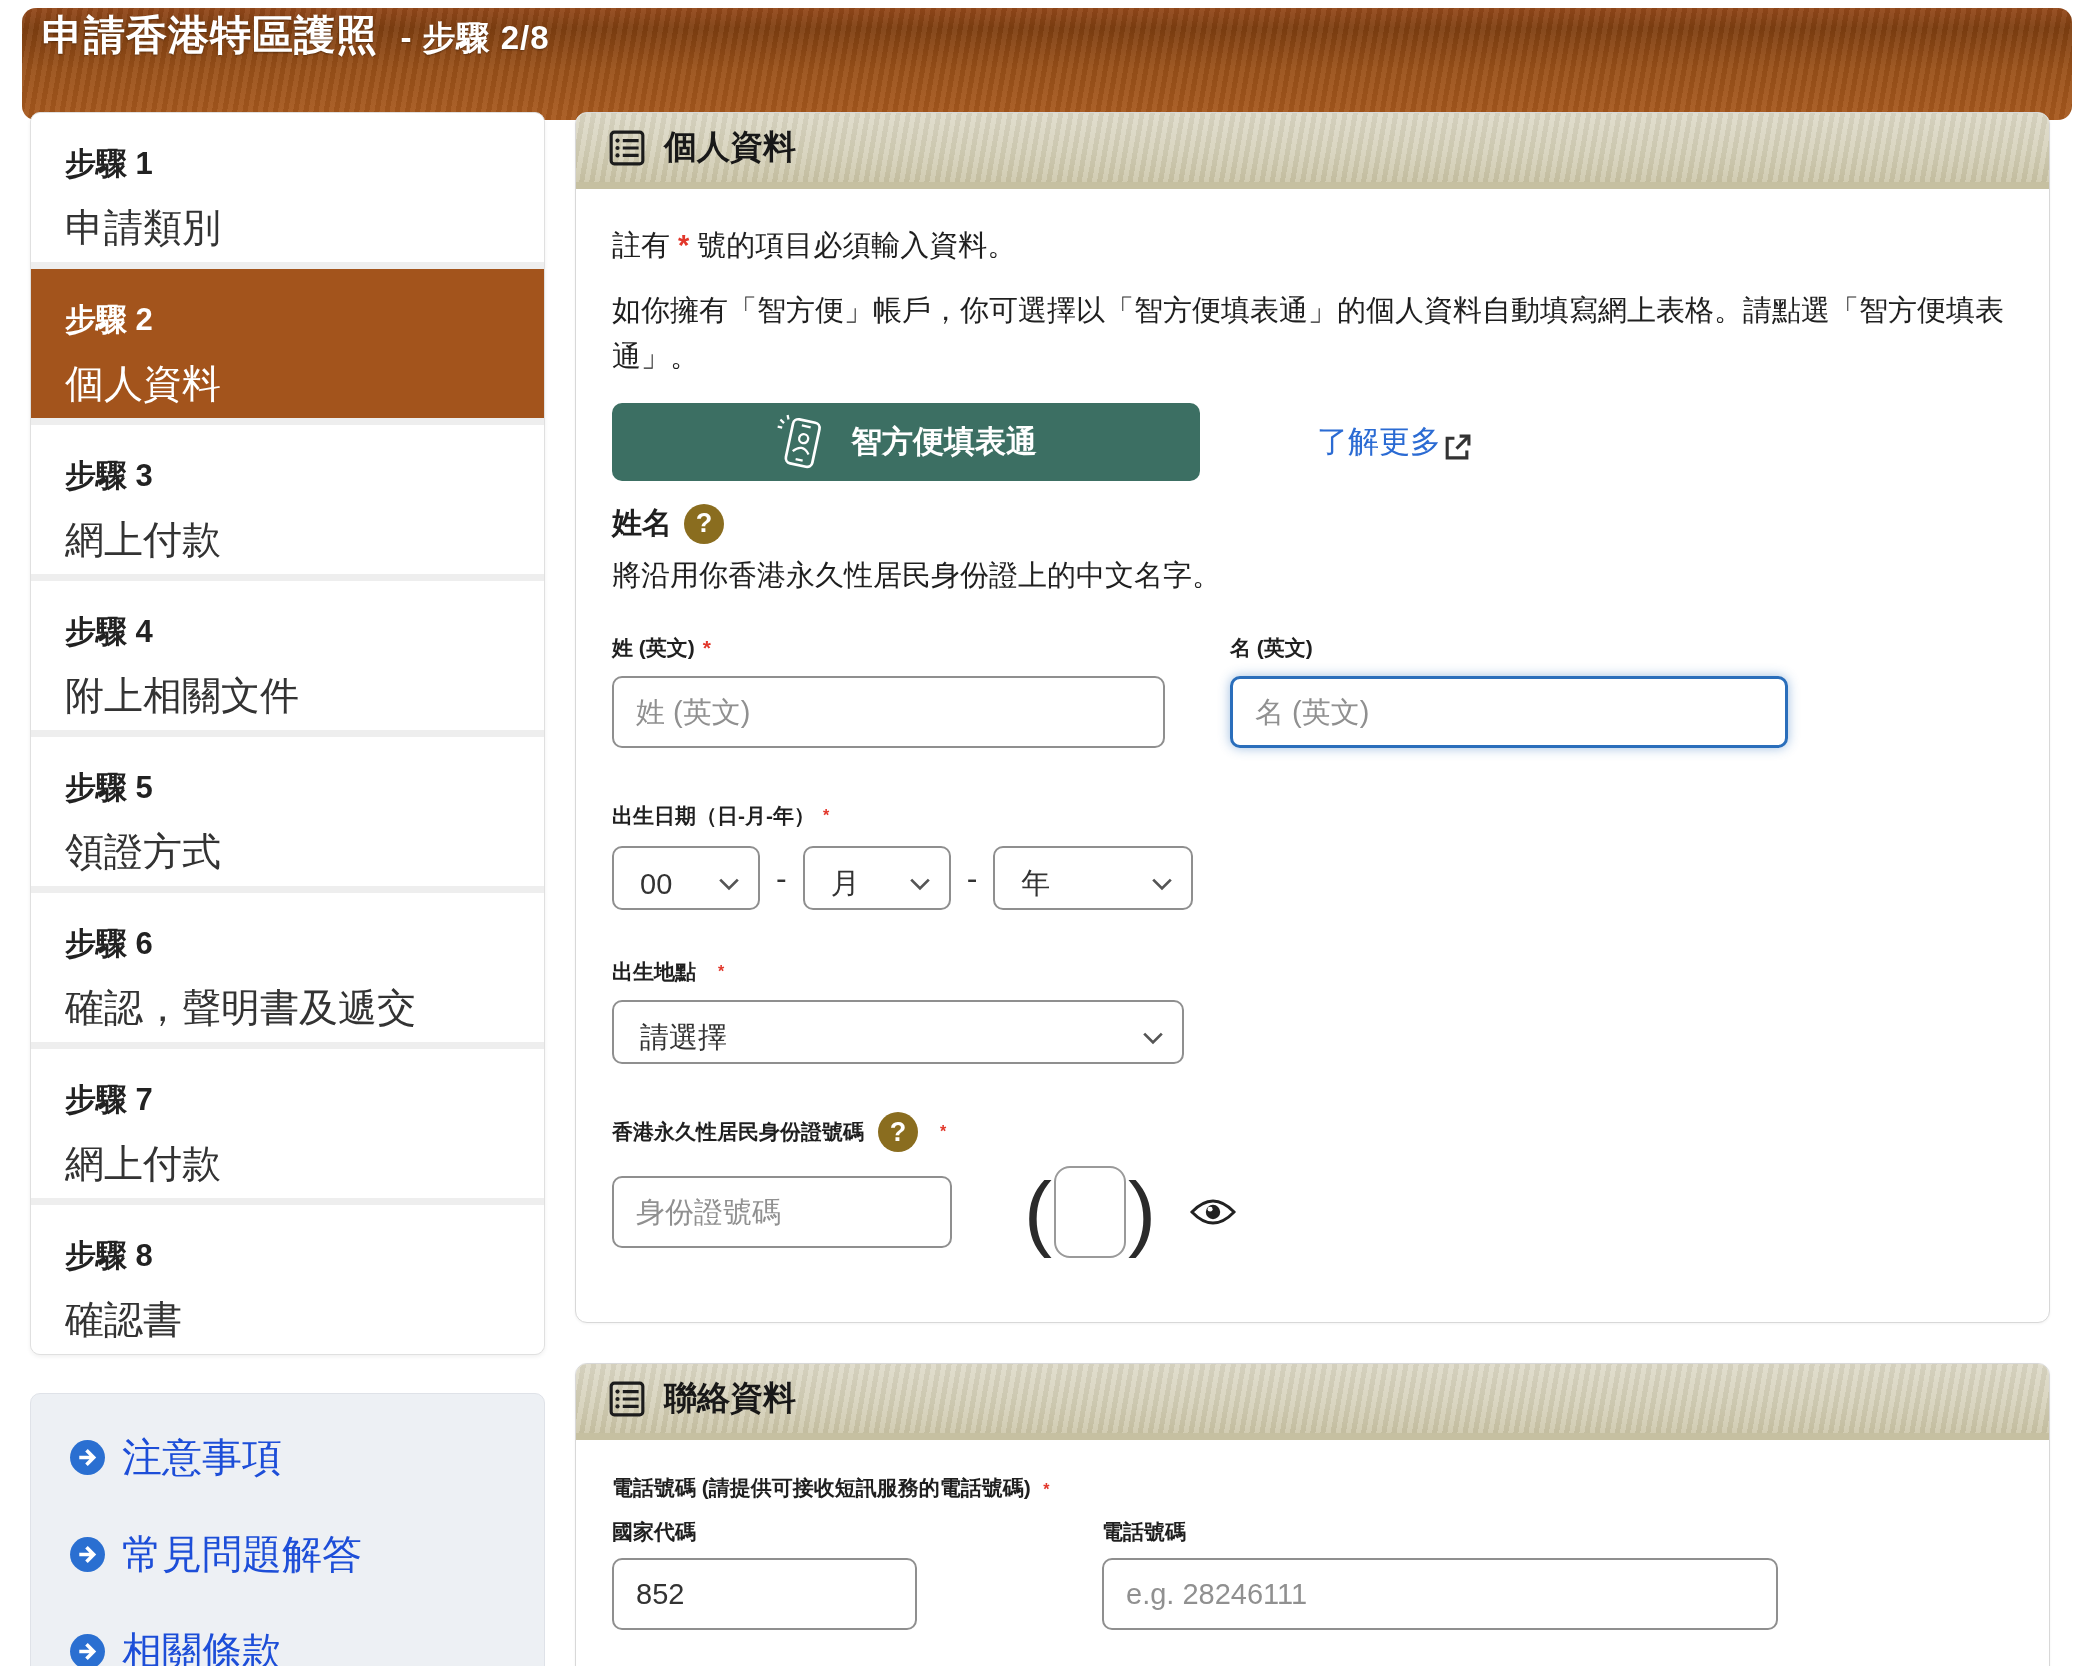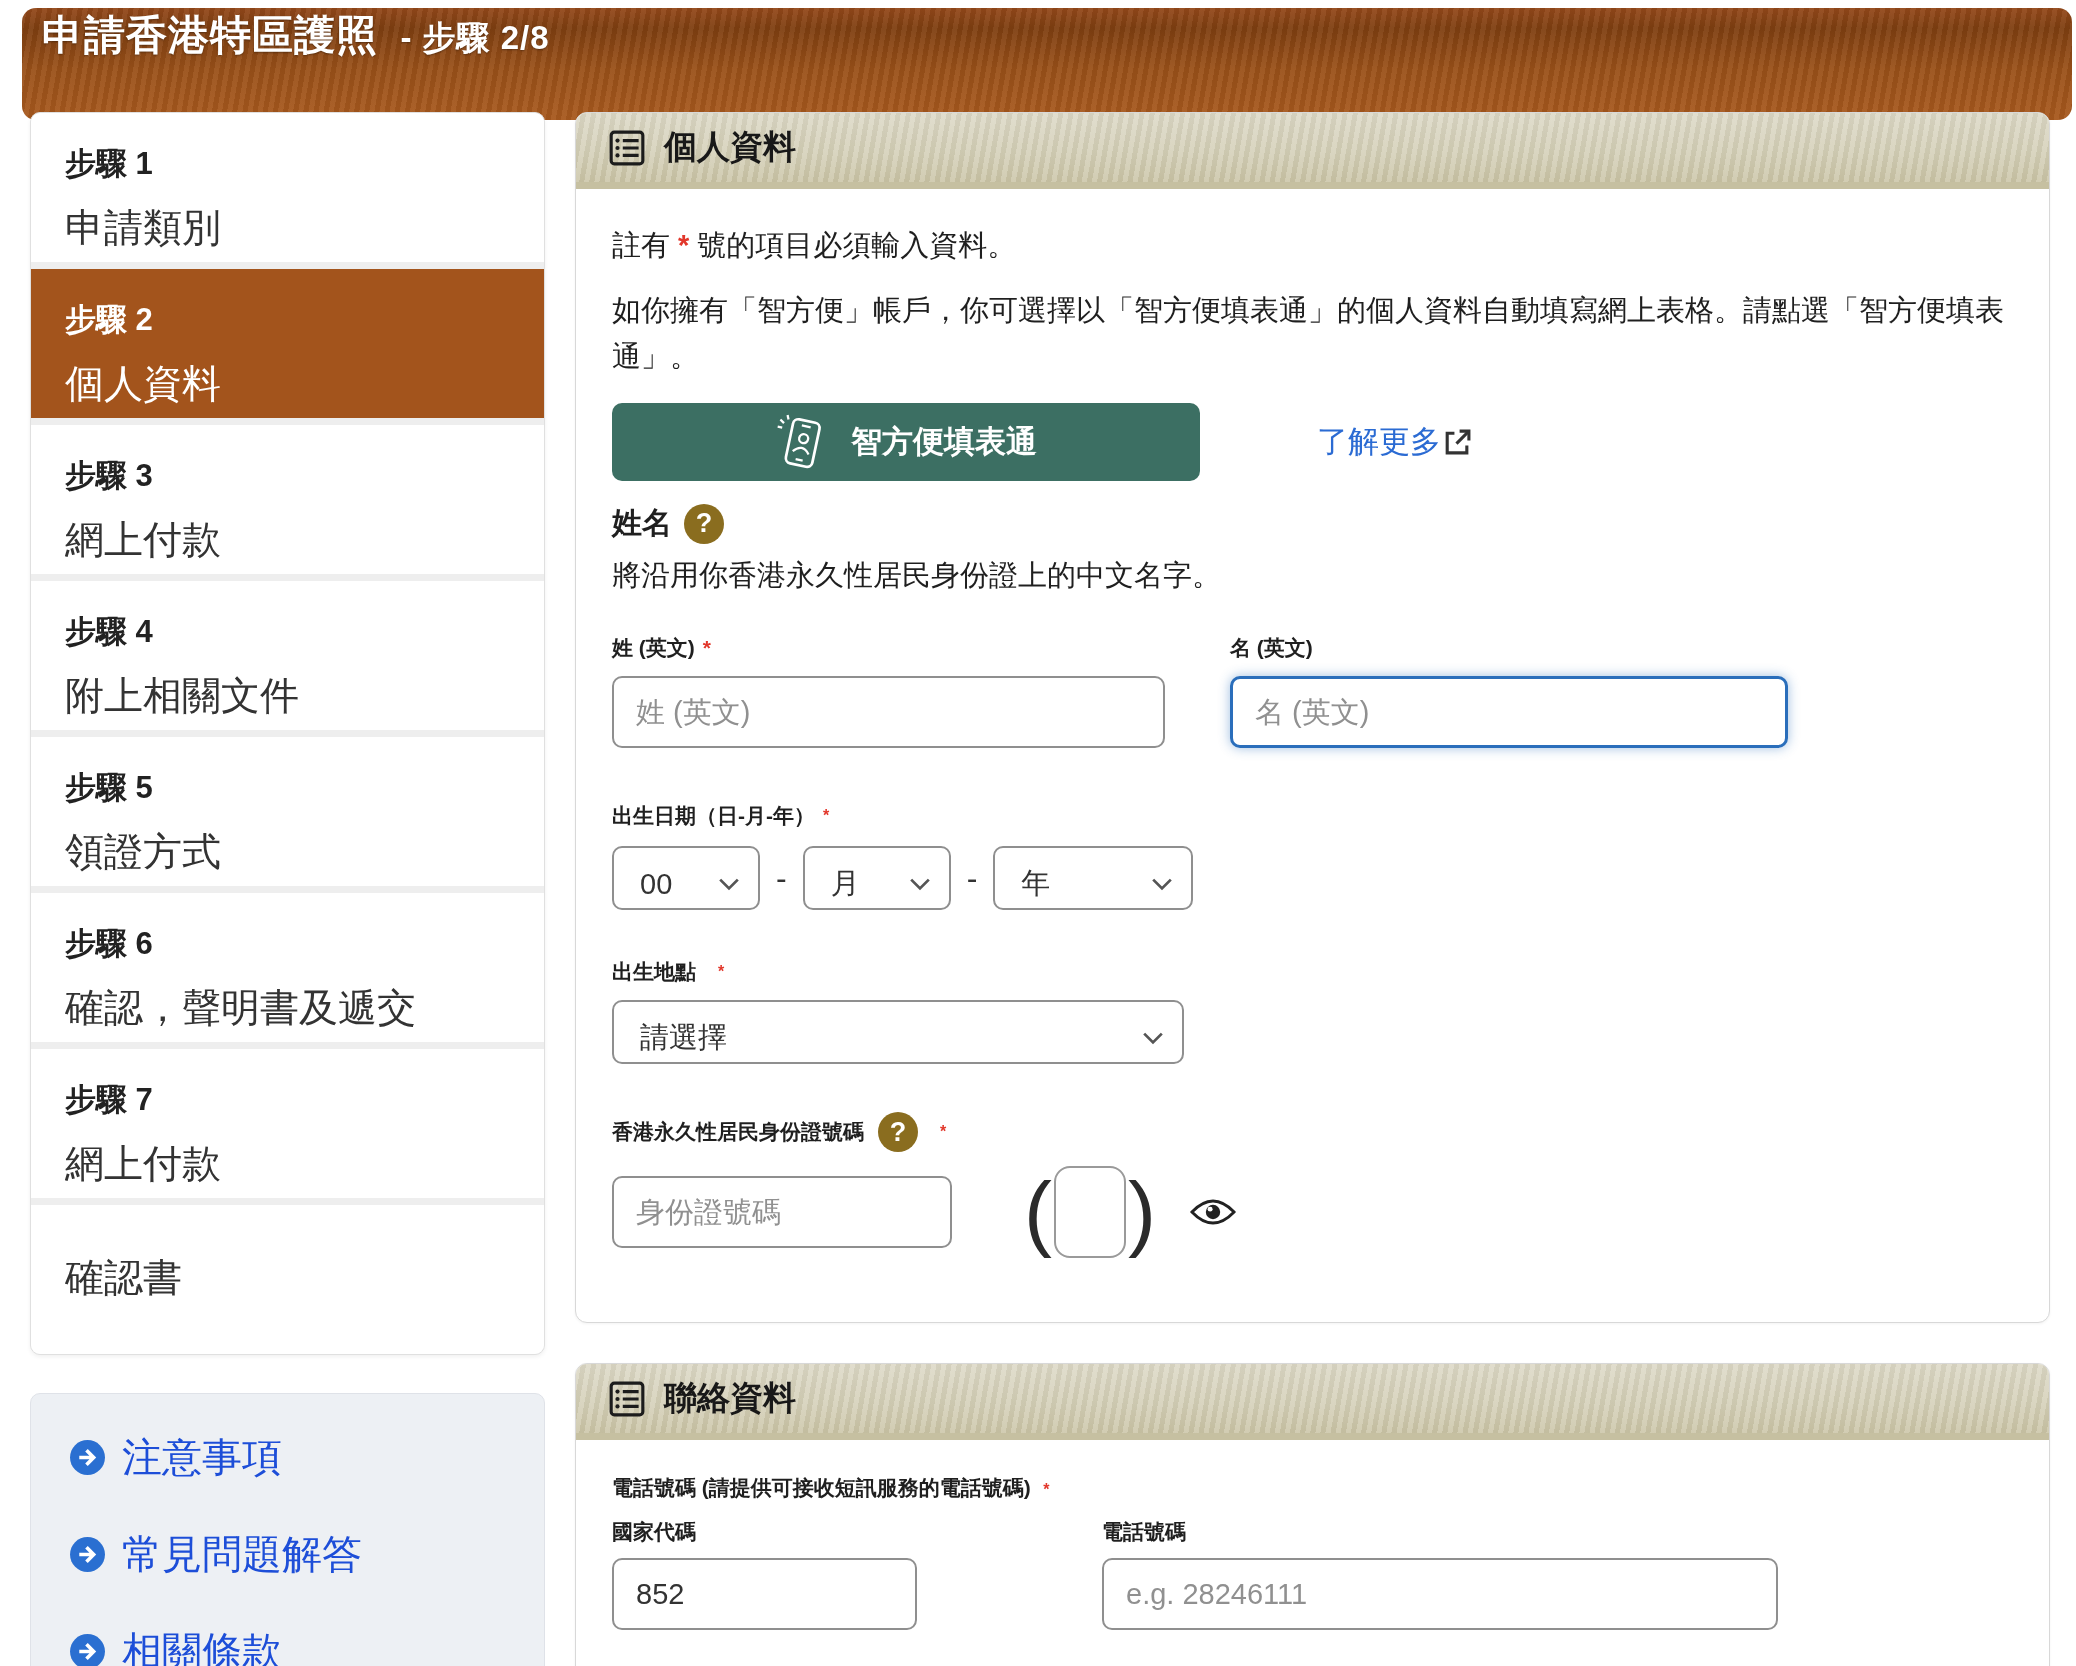--- a/index.html
+++ b/index.html
@@ -66,21 +66,21 @@
   p.note { font-size:29px; line-height:44px; }
   p.desc { font-size:29px; line-height:46px; margin-top:20px; }
   .red { color:#e2372b; font-weight:bold; padding:0 8px; }
 
   .iamsmart-row { display:flex; align-items:center; margin-top:24px; }
   .iamsmart-btn {
     width:588px; height:78px; border:none; border-radius:10px; background:#3c6f63;
     color:#fff; font-family:inherit; font-size:31px; font-weight:bold;
     display:flex; align-items:center; justify-content:center; gap:22px; cursor:pointer;
   }
-  .learn-more { margin-left:117px; display:flex; align-items:center; gap:0; text-decoration:none; cursor:pointer; }
+  .learn-more { margin-left:117px; display:flex; align-items:flex-end; gap:0; text-decoration:none; cursor:pointer; }
   .learn-more .lm-text { color:#2b6bd3; font-size:31px; }
 
   .field-heading { display:flex; align-items:center; gap:12px; margin-top:22px; }
   .field-heading .fh-text { font-size:30px; font-weight:bold; }
   .q-icon {
     width:40px; height:40px; border-radius:50%; background:#8a6d1f; color:#fff;
     font-size:27px; font-weight:bold; display:inline-flex; align-items:center; justify-content:center;
     cursor:pointer; flex:0 0 40px;
   }
   .sub-note { font-size:29px; margin-top:12px; }
@@ -165,20 +165,21 @@
     </div>
     <div class="step-item">
       <div class="step-num">步驟 6</div>
       <div class="step-label">確認，聲明書及遞交</div>
     </div>
     <div class="step-item">
       <div class="step-num">步驟 7</div>
       <div class="step-label">網上付款</div>
     </div>
     <div class="step-item">
+      <div class="step-num">步驟 8</div>
       <div class="step-label">確認書</div>
     </div>
   </nav>
 
   <div class="side-links">
     <a class="side-link">
       <svg class="circle-arrow" viewBox="0 0 36 36">
           <circle cx="18" cy="18" r="17" fill="#2a6fd1"></circle>
           <path d="M10 18 h13 M17 11 l7 7 -7 7" stroke="#fff" stroke-width="3.5" fill="none"></path>
         </svg>

